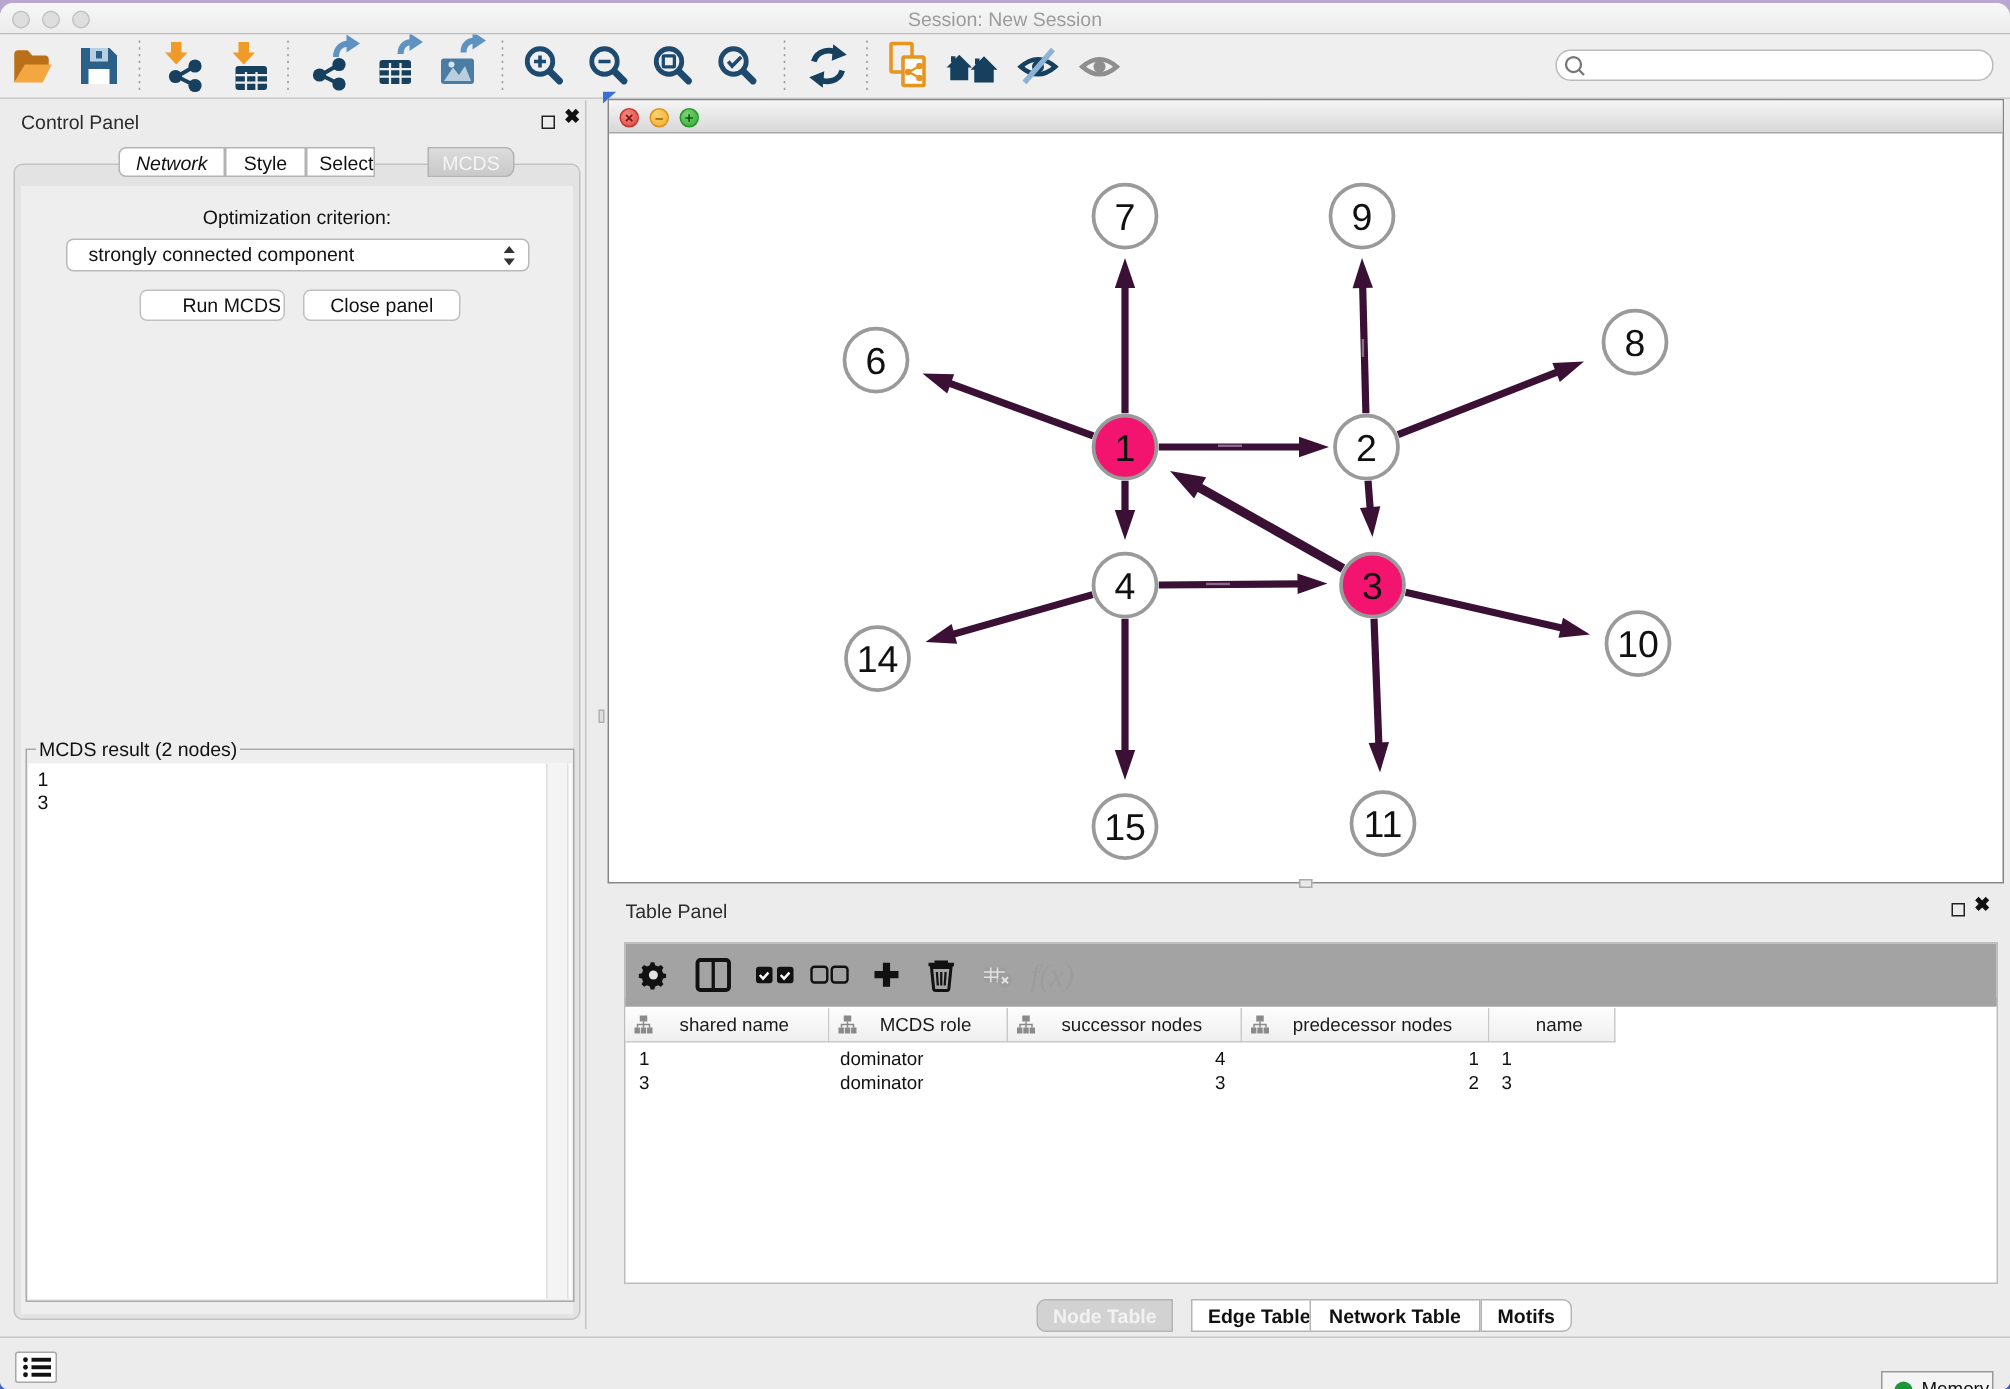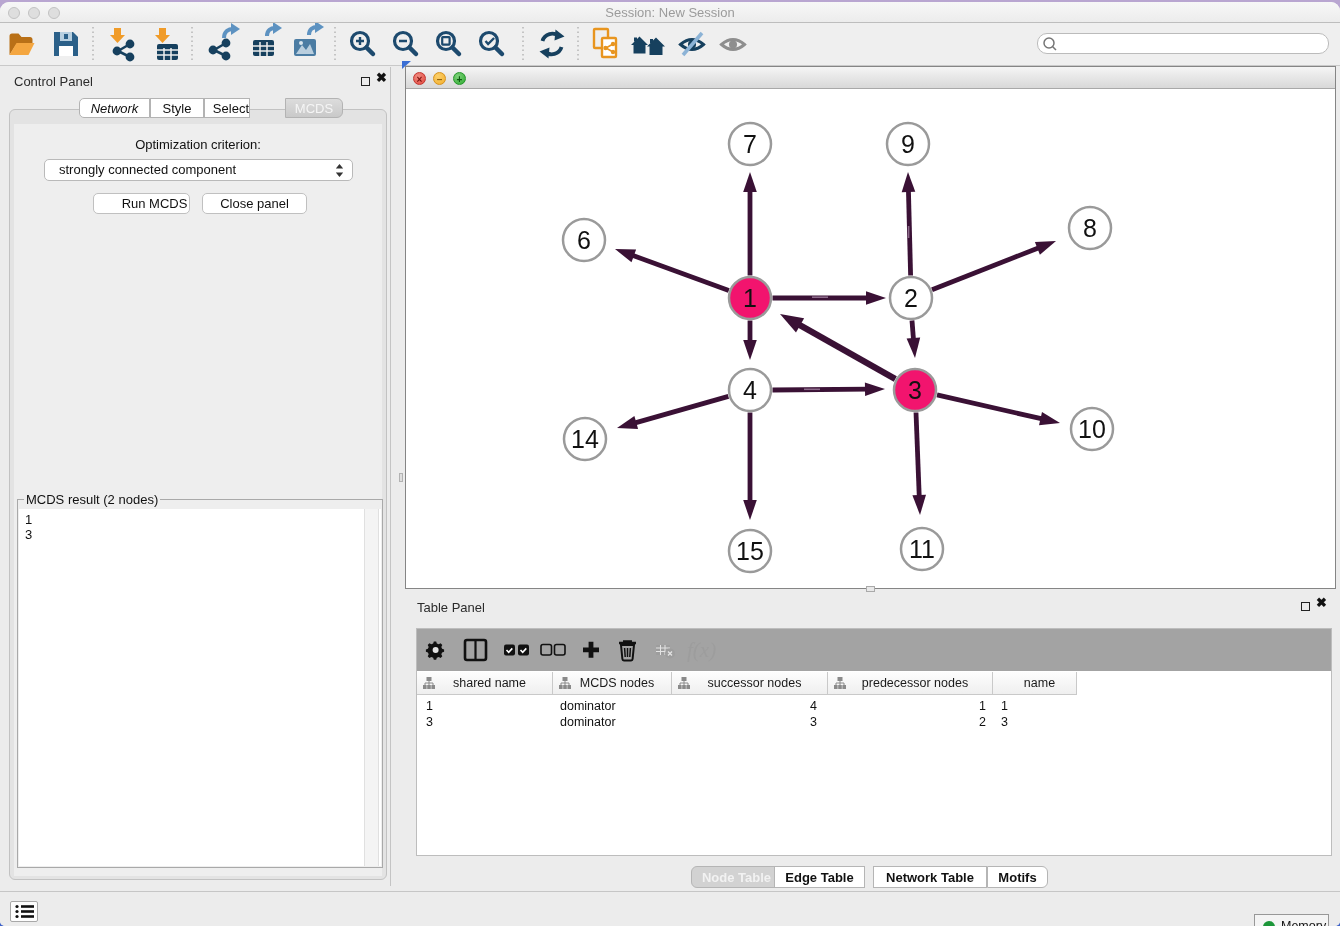--- a/index.html
+++ b/index.html
@@ -315,21 +315,21 @@
             <circle cx="253" cy="24.5" r="5"></circle>
             <path d="M251 22.5 l4 4 M255 22.5 l-4 4" stroke="#e3e3e3" stroke-width="1.3"></path>
             <text x="270" y="28" font-family="Liberation Serif, serif" font-style="italic" font-size="21" fill="#9d9d9d">f(x)</text>
           </g>
         </svg>
       </div>
       <div class="th" style="left:0;width:136px;">
           <div class="lbl">shared name</div>
         </div>
       <div class="th" style="left:136px;width:119px;">
-          <div class="lbl">MCDS nodes</div>
+          <div class="lbl">MCDS role</div>
         </div>
       <div class="th" style="left:255px;width:156px;">
           <div class="lbl">successor nodes</div>
         </div>
       <div class="th" style="left:411px;width:165px;">
           <div class="lbl">predecessor nodes</div>
         </div>
       <div class="th" style="left:576px;width:84px;">
           <div class="lbl">name</div>
         </div>
@@ -370,21 +370,21 @@
       <div class="cell" style="left:255px;top:70px;width:145px;text-align:right;">4</div>
       <div class="cell" style="left:411px;top:70px;width:158px;text-align:right;">1</div>
       <div class="cell" style="left:584px;top:70px;">1</div>
       <div class="cell" style="left:9px;top:86px;">3</div>
       <div class="cell" style="left:143px;top:86px;">dominator</div>
       <div class="cell" style="left:255px;top:86px;width:145px;text-align:right;">3</div>
       <div class="cell" style="left:411px;top:86px;width:158px;text-align:right;">2</div>
       <div class="cell" style="left:584px;top:86px;">3</div>
     </div>
     <div class="bt" style="left:295px;top:274px;width:91px;background:#d2d2d2;color:#f2f2f2;border-radius:6px 0 0 6px;">Node Table</div>
-    <div class="bt" style="left:378px;top:274px;width:91px;">Edge Table</div>
+    <div class="bt" style="left:398px;top:274px;width:91px;">Edge Table</div>
     <div class="bt" style="left:477px;top:274px;width:114px;">Network Table</div>
     <div class="bt" style="left:591px;top:274px;width:61px;border-radius:0 6px 6px 0;">Motifs</div>
   </div>
   <div id="statusbar">
     <div class="abs" style="left:10px;top:9px;width:28px;height:21px;background:#fdfdfd;border:1px solid #a8a8a8;border-radius:2px;"><svg width="26" height="19" style="margin:0 0 0 2px">
           <g fill="#111">
             <circle cx="4" cy="4.5" r="1.6"></circle>
             <circle cx="4" cy="9.5" r="1.6"></circle>
             <circle cx="4" cy="14.5" r="1.6"></circle>
             <rect x="8" y="3.2" width="13" height="2.6"></rect>

